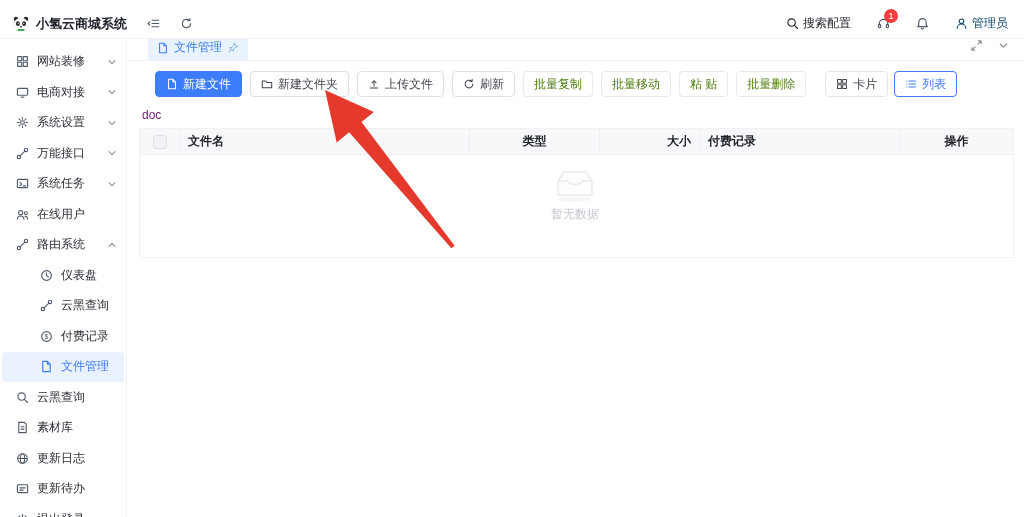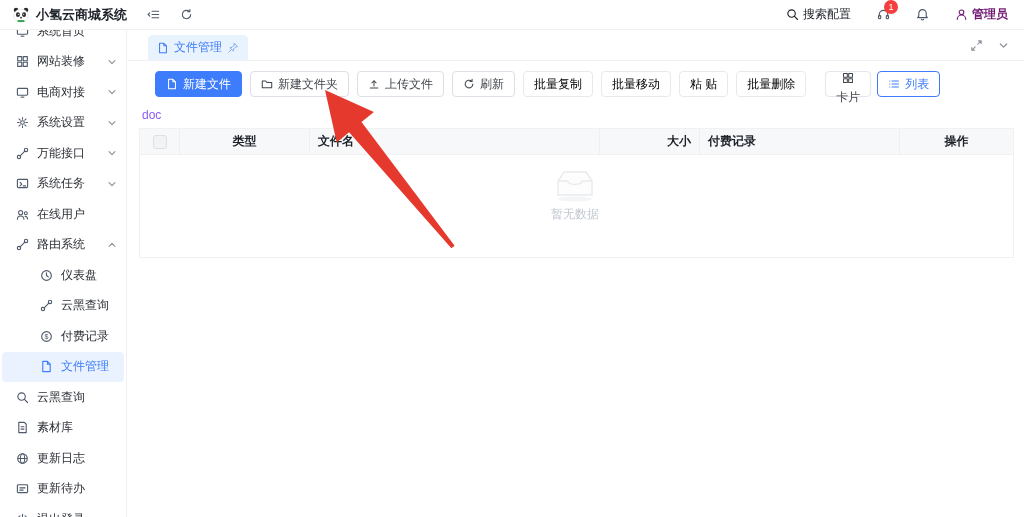--- a/index.html
+++ b/index.html
@@ -6,33 +6,33 @@
   html,body { margin:0; padding:0; }
   body {
     width:1024px; height:517px; overflow:hidden; position:relative;
     background:#fff; font-family:"Liberation Sans","DejaVu Sans",sans-serif;
     font-size:12px; color:#333;
   }
   svg.ic { width:13px; height:13px; flex:none; display:block; }
   svg.ic-sm { width:12px; height:12px; flex:none; display:block; }
 
   
-  .topbar { position:absolute; top:0; left:0; right:0; height:30px; background:#fff;
+  .topbar { position:absolute; top:9px; left:0; right:0; height:30px; background:#fff;
     border-bottom:1px solid #f0f0f0; display:flex; align-items:center; z-index:5; }
   .brand { display:flex; align-items:center; gap:6px; padding-left:12px; width:127px; flex:none; }
   .brand-title { font-weight:bold; font-size:13px; color:#1d2129; white-space:nowrap; }
   .top-icon { color:#4e5969; margin-left:20px; cursor:pointer; display:flex; }
   .top-right { margin-left:auto; display:flex; align-items:center; gap:26px; padding-right:16px; }
   .search-group { display:flex; align-items:center; gap:4px; color:#1d2129; cursor:pointer; }
   .headset-wrap { position:relative; display:flex; color:#4e5969; cursor:pointer; }
   .badge { position:absolute; top:-8px; right:-8px; background:#f53f3f; color:#fff;
     border-radius:8px; min-width:14px; height:14px; font-size:9px; line-height:14px;
     text-align:center; padding:0 3px; }
   .bell-wrap { display:flex; color:#4e5969; cursor:pointer; }
-  .user-group { display:flex; align-items:center; gap:4px; color:#701a75; cursor:pointer;font-weight:bold; }
+  .user-group { display:flex; align-items:center; gap:4px; color:#0c4a6e; cursor:pointer; }
 
   
   .sidebar { position:absolute; top:30px; left:0; width:127px; bottom:0; background:#fff;
     border-right:1px solid #eef0f2; overflow:hidden; z-index:4; }
   .side-list { margin-top:-14px; }
   .side-item { height:30.5px; display:flex; align-items:center; padding:0 6px 0 14px;
     margin:0 2px; border-radius:4px; color:#2b2f36; cursor:pointer; }
   .side-item .si { margin-right:8px; color:#4e5969; }
   .si-label { flex:1; white-space:nowrap; overflow:hidden; }
   .side-item .chev { color:#8a9099; }
@@ -50,25 +50,25 @@
     padding-right:14px; height:100%; color:#8a9099; }
   .tab-actions > span { display:flex; cursor:pointer; }
 
   
   .content { position:absolute; left:128px; top:62px; right:0; bottom:0; background:#fff; }
   .toolbar { display:flex; align-items:center; gap:8px; padding:9px 0 0 13px; }
   .btn { display:inline-flex; align-items:center; gap:5px; height:26px; padding:0 10px;
     border:1px solid #dcdfe6; border-radius:4px; background:#fff; color:#41464c;
     font-size:12px; cursor:pointer; white-space:nowrap; }
   .btn.primary { background:#3d7cfa; border-color:#3d7cfa; color:#fff;margin-left:14px; }
-  .btn.disabled { color:#000000; border-color:#e7e9ec; cursor:not-allowed; }
+  .btn.disabled { color:#4d7c0f; border-color:#e7e9ec; cursor:not-allowed; }
   .view-toggle { display:flex; align-items:center; gap:6px; margin-left:11px; }
-  .btn.ghost { border-color:#e5e6eb;flex-direction:column; }
+  .btn.ghost { border-color:#e5e6eb; }
   .btn.seg-active { border-color:#3d7cfa; color:#3d7cfa; }
-  .breadcrumb { color:#8b5cf6; padding:11px 0 0 14px; }
+  .breadcrumb { color:#701a75; padding:11px 0 0 14px; }
 
   .table-box { position:absolute; left:11px; right:10px; top:66px; height:130px;
     border:1px solid #f0f1f3; background:#fff; }
   .table-header { display:flex; height:26px; background:#f7f8fa; border-bottom:1px solid #eef0f2;
     align-items:center; font-weight:bold; color:#1d2129; }
   .th { height:100%; display:flex; align-items:center; padding:0 8px; border-right:1px solid #edeff2; }
   .th:last-child { border-right:none; }
   .th-check { width:40px; justify-content:center; }
   .th-name { width:290px; }
   .th-type { width:130px; justify-content:center; }
@@ -463,22 +463,22 @@
 
   <div class="breadcrumb">
     <span>doc</span>
   </div>
 
   <div class="table-box">
     <div class="table-header">
       <div class="th th-check">
         <span class="cb"></span>
       </div>
+      <div class="th th-name">文件名</div>
       <div class="th th-type">类型</div>
-      <div class="th th-name">文件名</div>
       <div class="th th-size">大小</div>
       <div class="th th-time">付费记录</div>
       <div class="th th-op">操作</div>
     </div>
     <div class="table-body">
       <div class="empty">
         <svg width="46" height="36" viewBox="0 0 46 36">
           <ellipse cx="23" cy="32" rx="17" ry="2.6" fill="#f4f5f6"></ellipse>
           <path d="M6 14 L12 5 H34 L40 14 V28 H6 Z" fill="#fdfdfe" stroke="#e8eaed" stroke-width="1.4" stroke-linejoin="round"></path>
           <path d="M6 14 H16 C16 18.5 30 18.5 30 14 H40" fill="none" stroke="#e8eaed" stroke-width="1.4" stroke-linejoin="round"></path>

